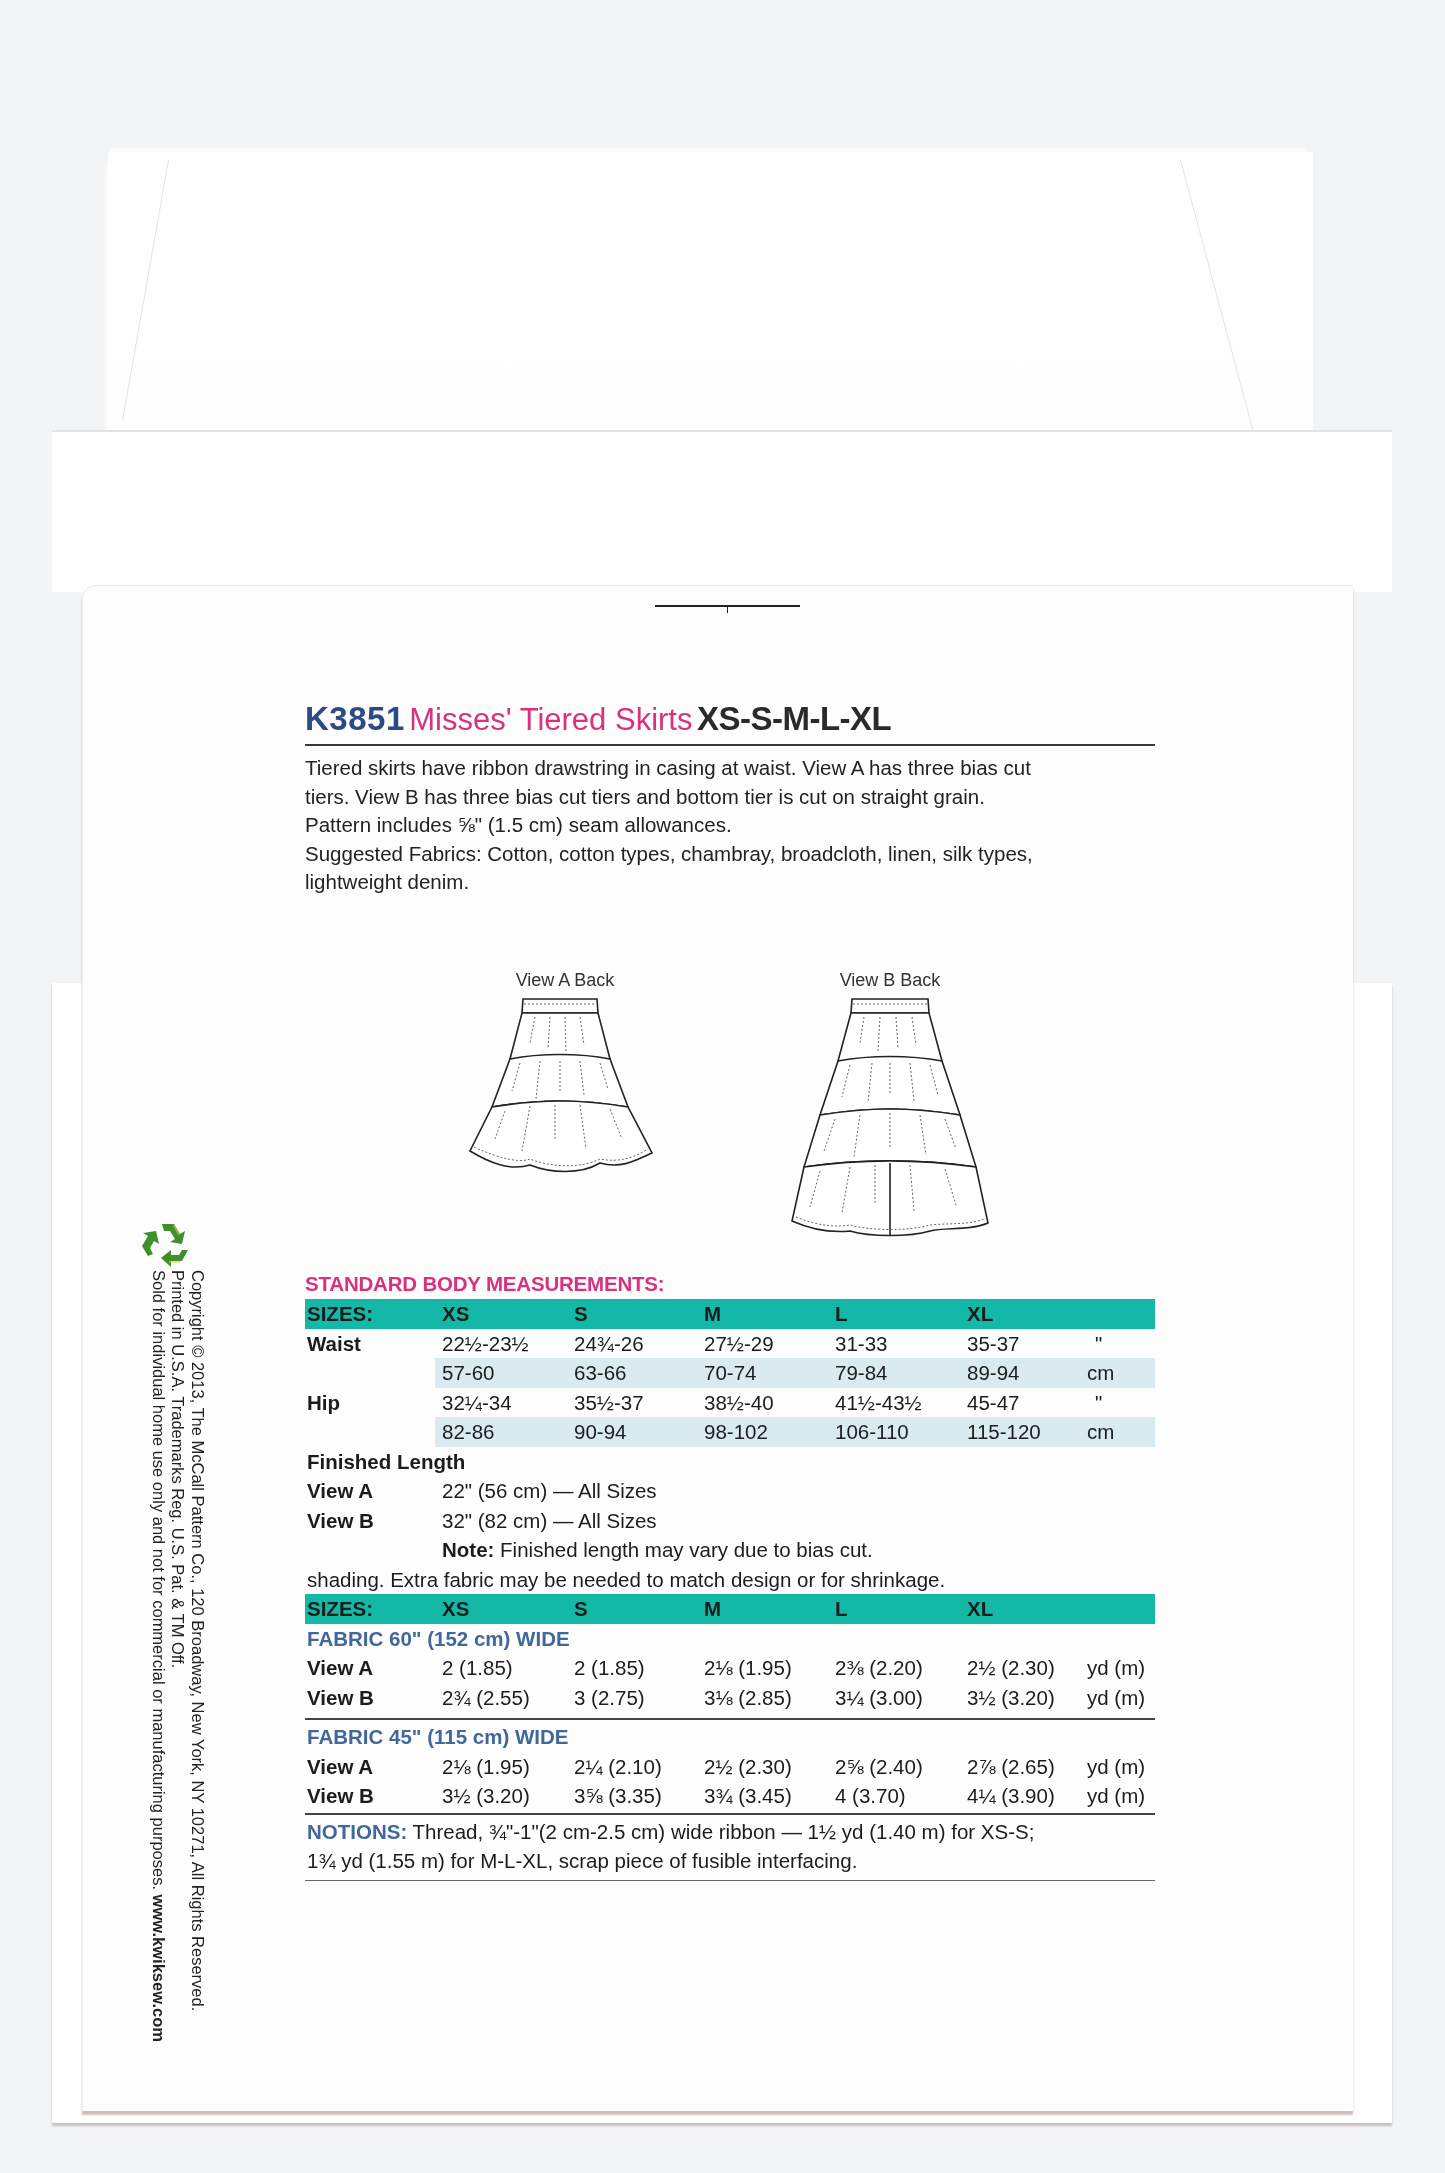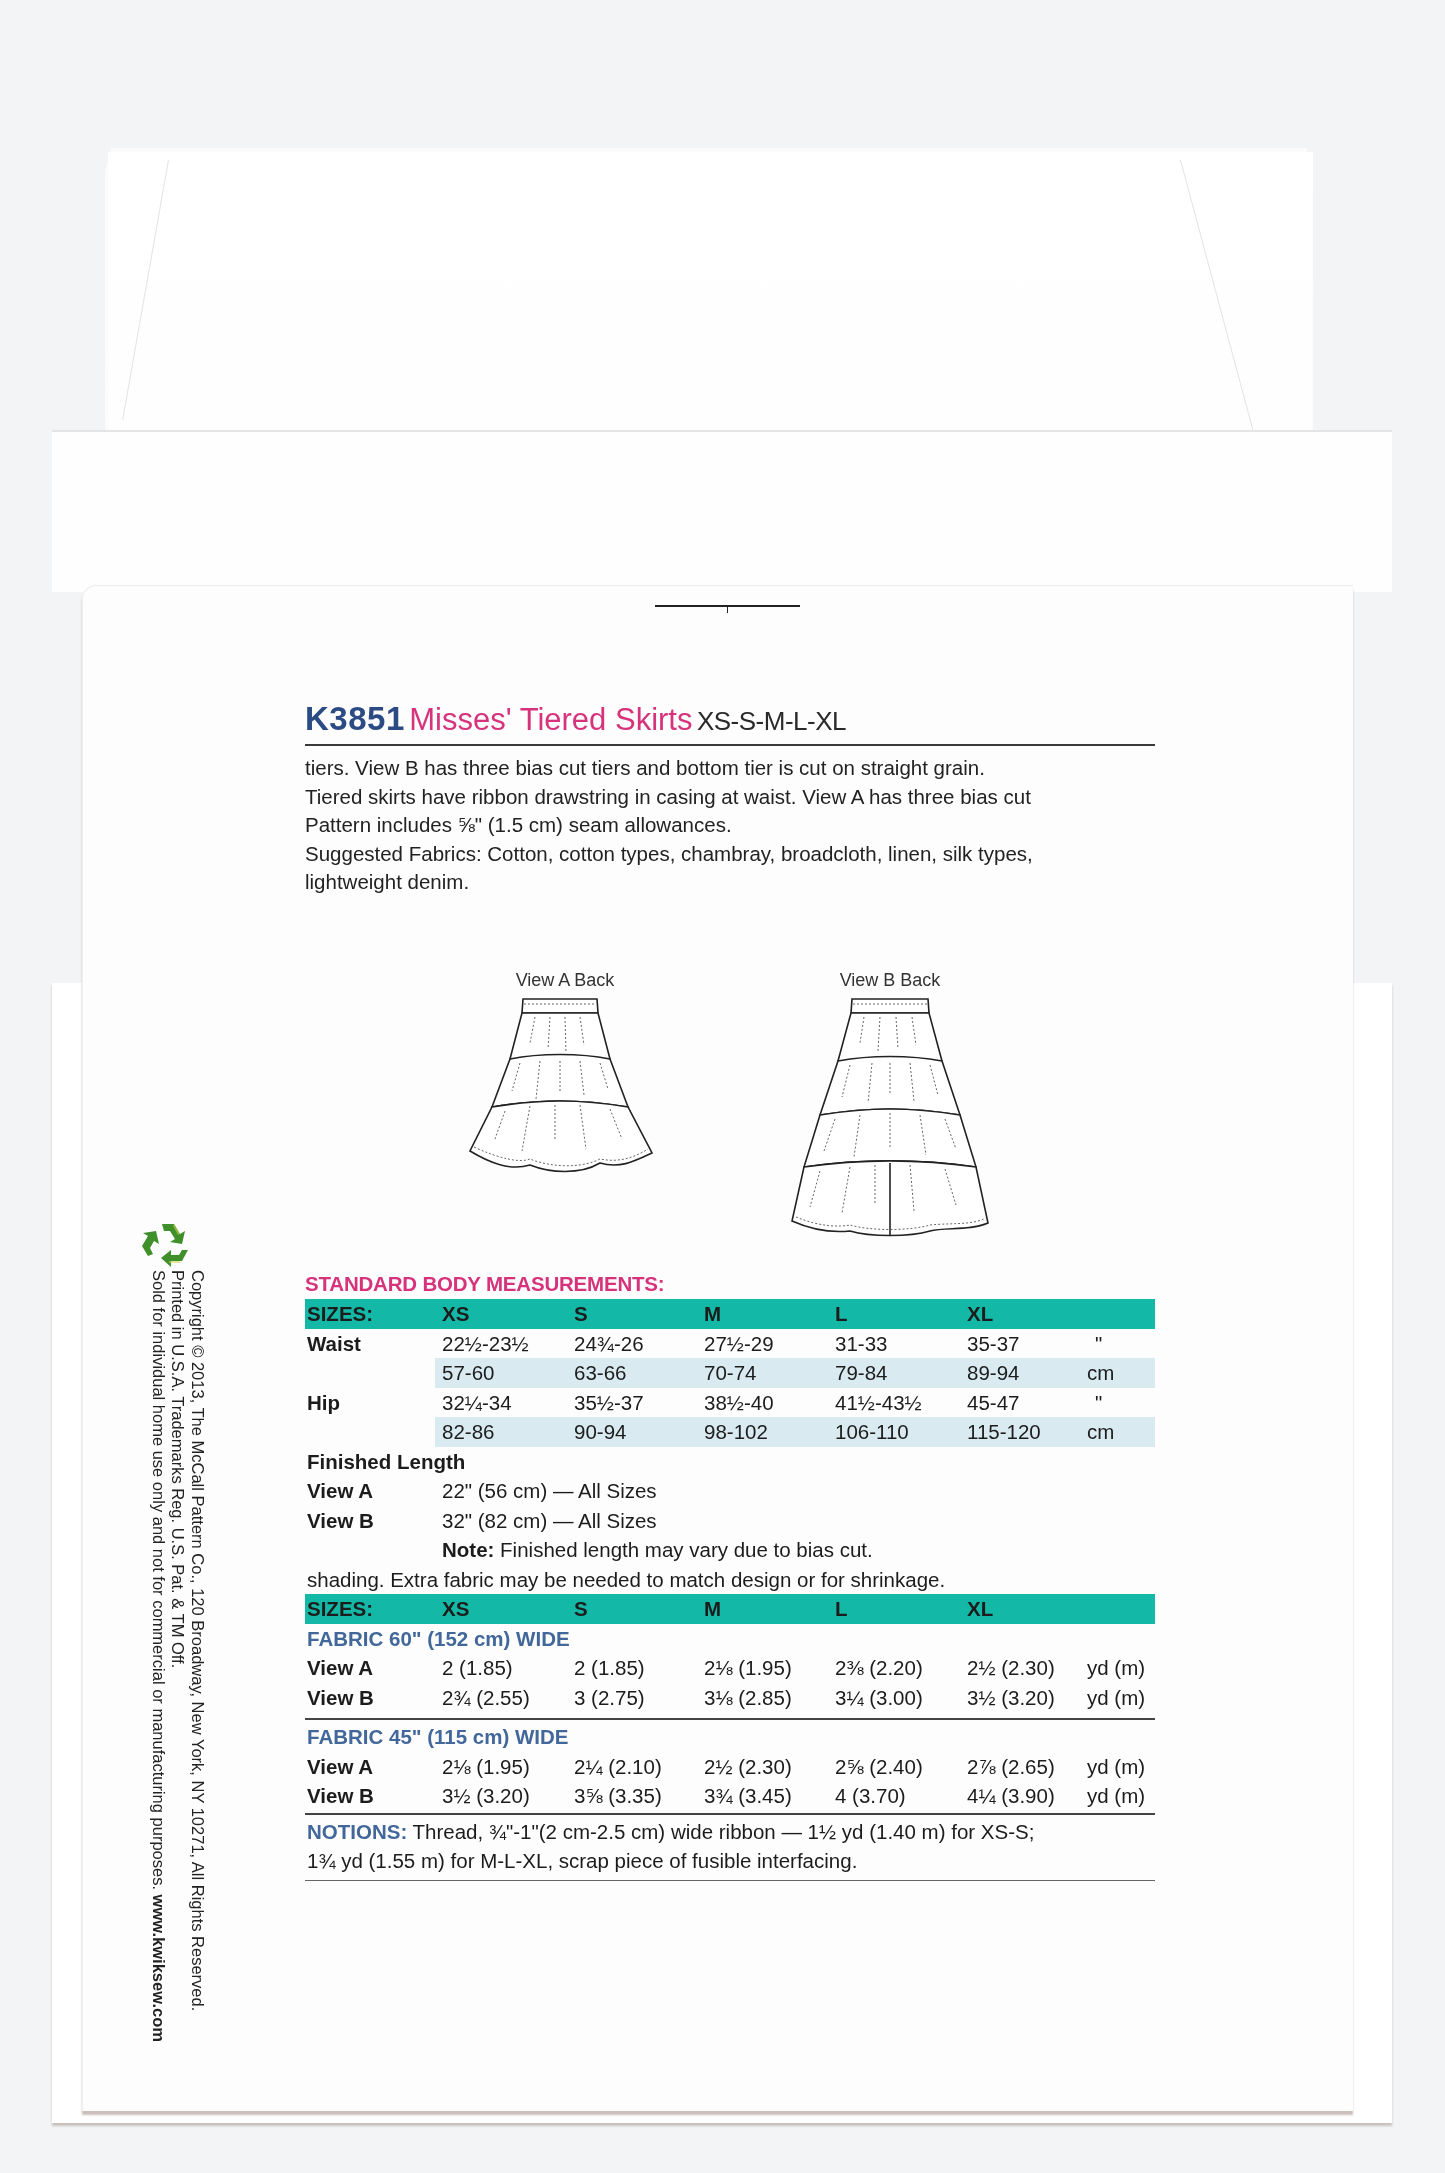--- a/index.html
+++ b/index.html
@@ -51,21 +51,21 @@
     position:absolute; left:655px; top:605px; width:145px; height:2px; background:#222;
   }
   .tick-mark::after {
     content:""; position:absolute; left:72px; top:2px; width:1px; height:6px; background:#222;
   }
 
   .content { position:absolute; left:305px; top:700px; width:850px; }
   .title-row { height:42px; white-space:nowrap; }
   .code { font-weight:bold; font-size:33px; color:#2c4b84; letter-spacing:0.5px; }
   .title-pink { font-size:31px; color:#d6337c; }
-  .title-sizes { font-size:26px; color:#2a2a2a; font-weight:400; letter-spacing:-0.5px; }
+  .title-sizes { font-size:33px; color:#2a2a2a; font-weight:700; letter-spacing:-0.5px; }
   .rule { height:2px; background:#3a3a3a; margin-top:2px; width:850px; }
   .body-text { font-size:20.5px; line-height:28.5px; margin-top:8px; color:#222; }
   .pink { color:#d6337c; }
   .bold { font-weight:bold; }
   .blue-head { color:#41679b; }
 
   .illus { position:absolute; top:970px; }
   .illus-label { font-size:18px; color:#333; text-align:center; }
 
   .meas { position:absolute; left:305px; top:1272px; width:850px; }
@@ -121,22 +121,22 @@
 </div>
 
 <div class="content">
   <div class="title-row">
     <span class="code">K3851</span>
     <span class="title-pink">Misses' Tiered Skirts</span>
     <span class="title-sizes">XS-S-M-L-XL</span>
   </div>
   <div class="rule"></div>
   <div class="body-text">
+    <div>Tiered skirts have ribbon drawstring in casing at waist. View A has three bias cut</div>
     <div>tiers. View B has three bias cut tiers and bottom tier is cut on straight grain.</div>
-    <div>Tiered skirts have ribbon drawstring in casing at waist. View A has three bias cut</div>
     <div>Pattern includes ⅝" (1.5 cm) seam allowances.</div>
     <div>Suggested Fabrics: Cotton, cotton types, chambray, broadcloth, linen, silk types,</div>
     <div>lightweight denim.</div>
   </div>
 </div>
 
 <div class="illus" style="left:460px; width:210px;">
   <div class="illus-label">View A Back</div>
   <svg width="210" height="190" viewBox="0 0 210 190">
     <g fill="#fff" stroke="#222" stroke-width="1.6">

